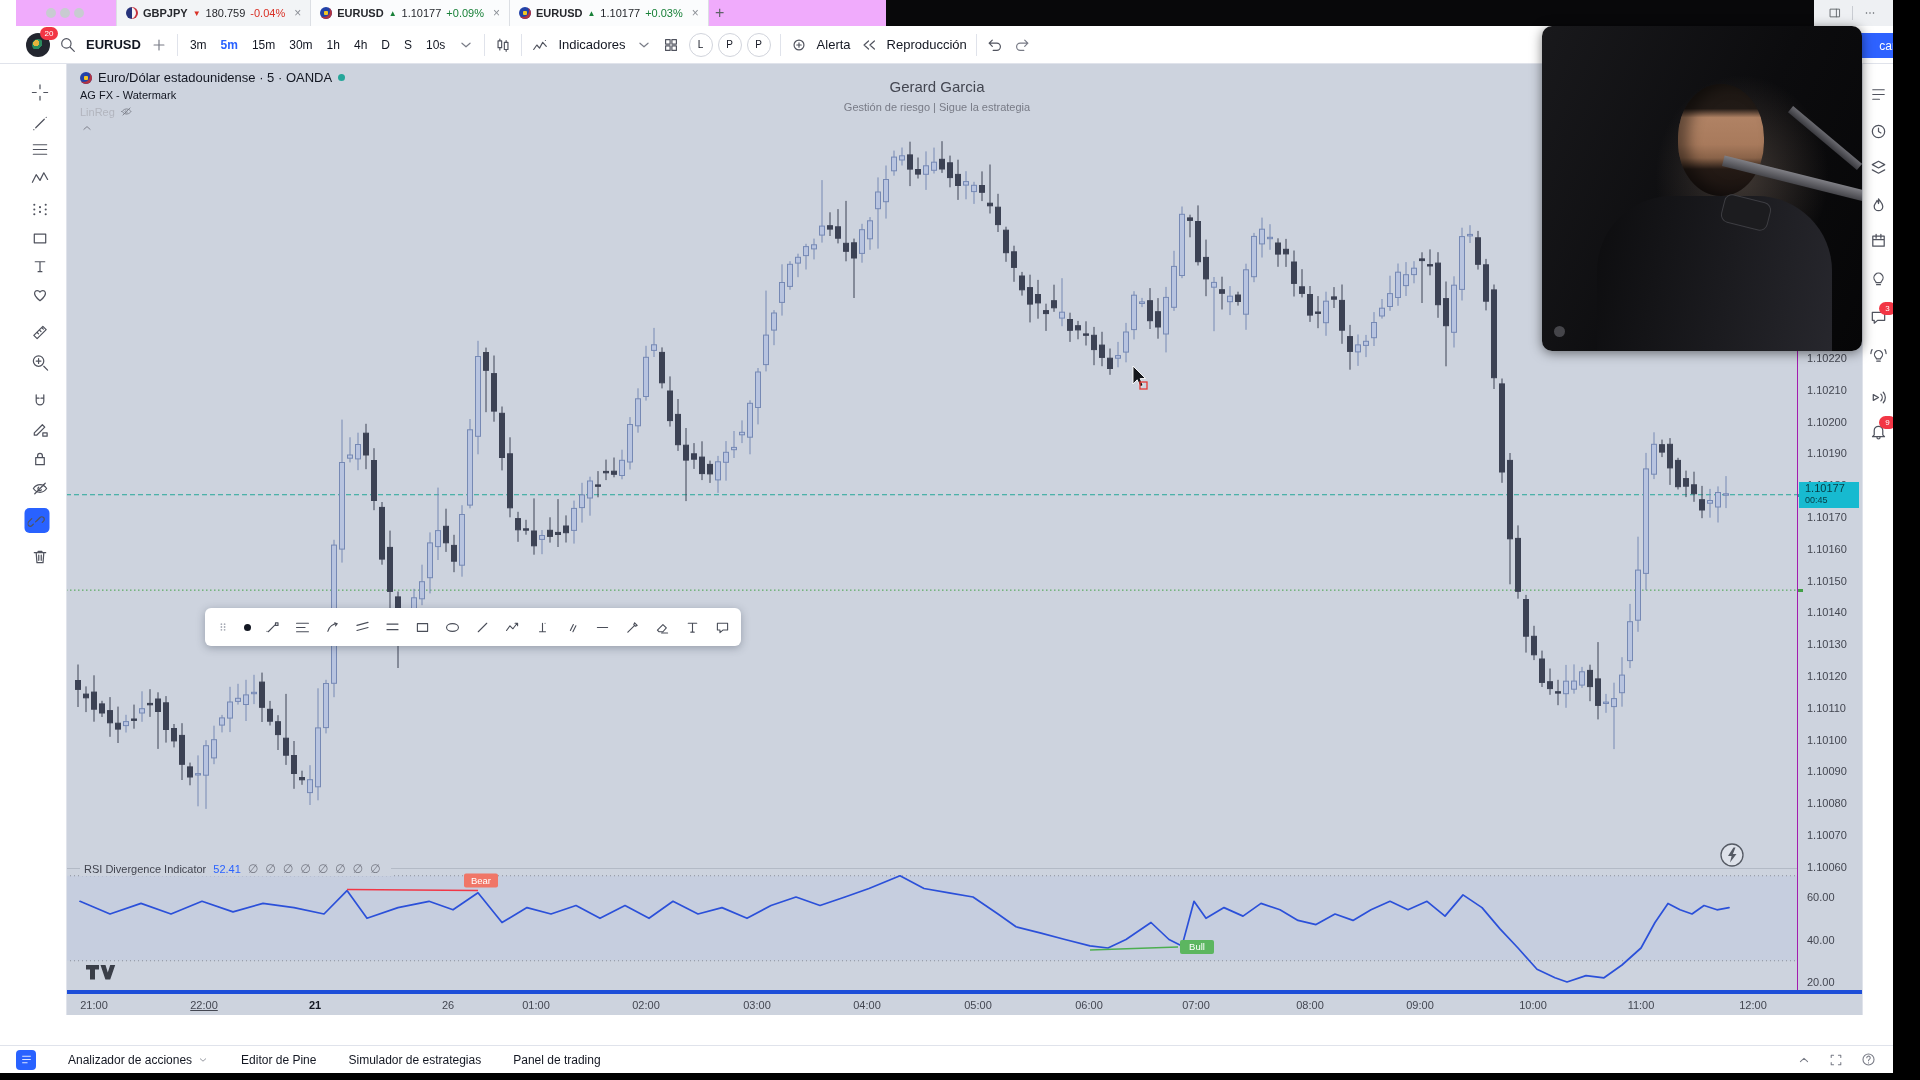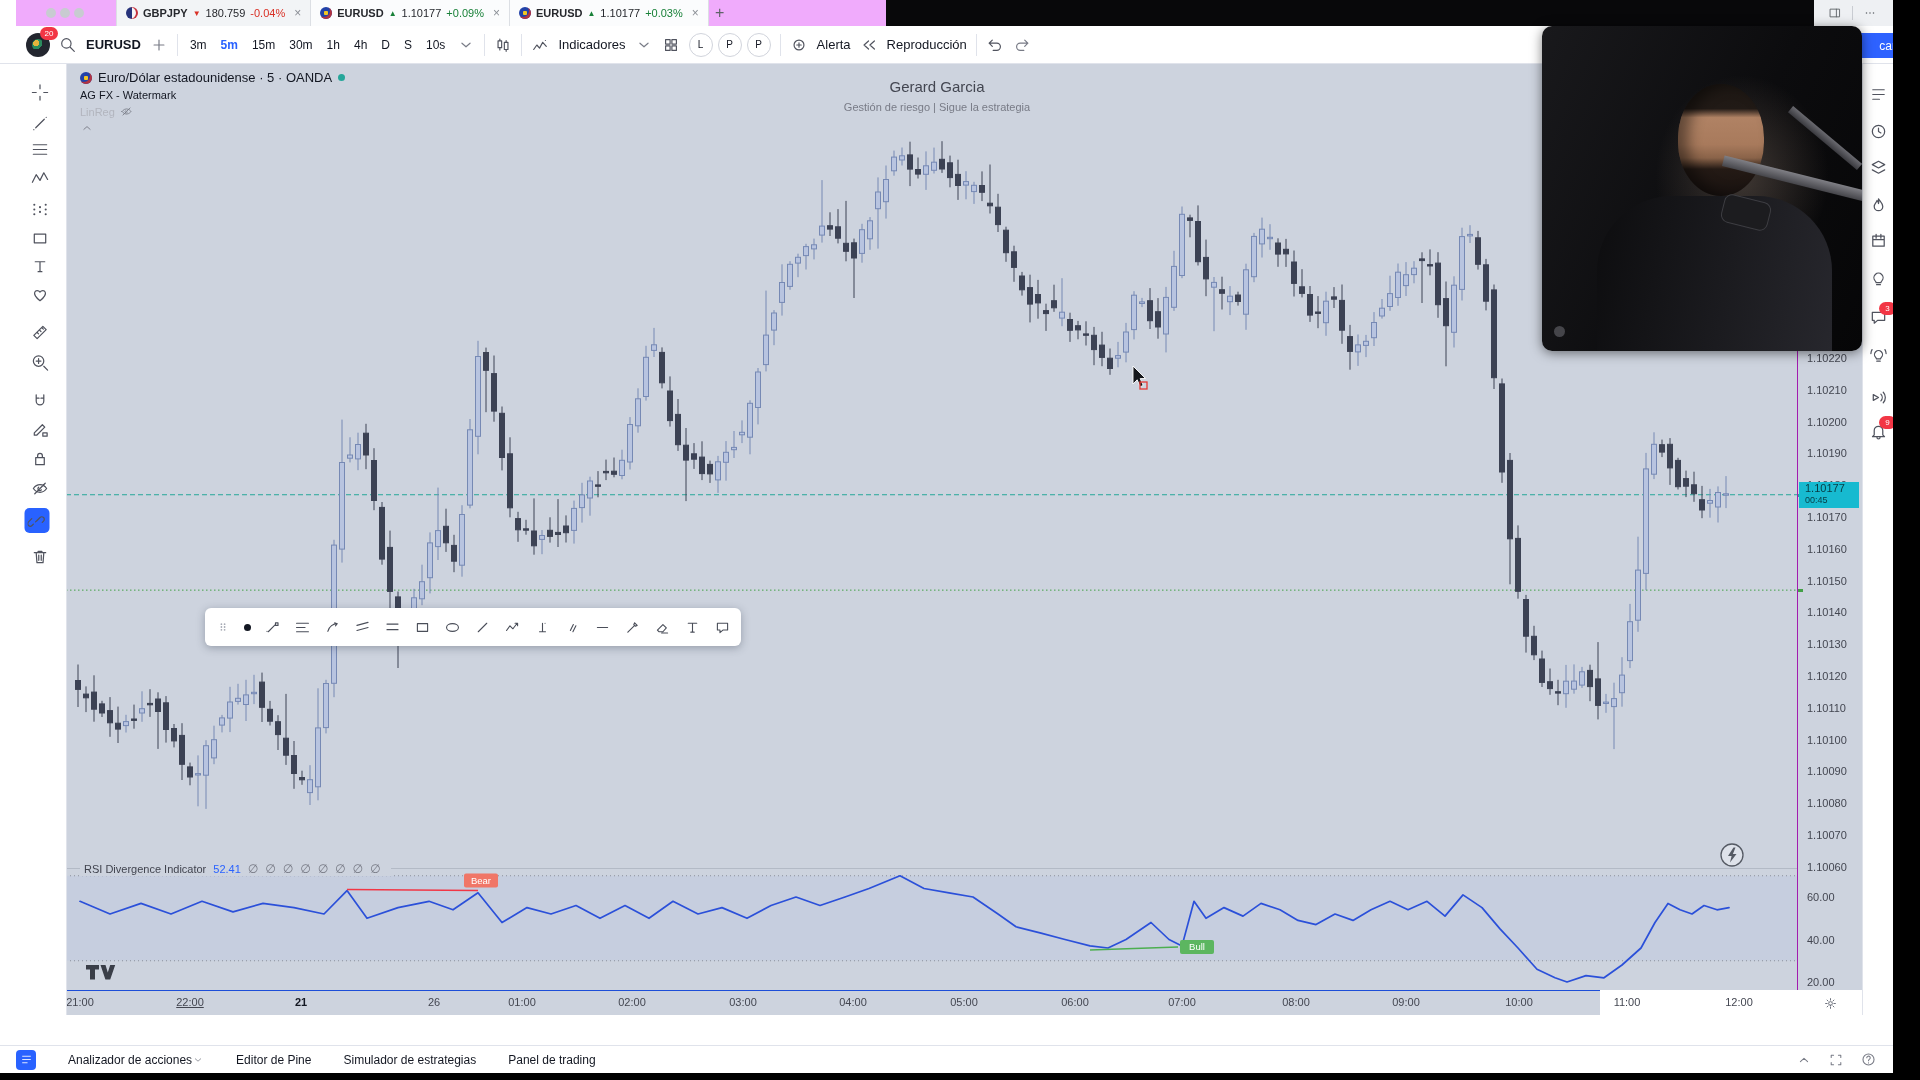--- a/index.html
+++ b/index.html
@@ -50,21 +50,21 @@
   
   #chart-bg{position:absolute;left:66px;top:64px;width:1731px;height:926px;background:#cdd3de;z-index:1;}
   #price-axis{position:absolute;left:1797px;top:64px;width:65px;height:926px;background:#cdd3de;border-left:1px solid #a21caf;z-index:4;}
   .pxlabel{position:absolute;left:9px;font-size:11px;color:#434651;}
   #cur-price{position:absolute;left:1px;width:60px;height:26px;background:#17bad0;color:#083b43;
     text-align:left;padding-left:6px;box-sizing:border-box;z-index:5;}
   #cur-price .p1{font-size:11px;line-height:13px;}
   #cur-price .p2{font-size:9px;line-height:10px;}
   .axistick{position:absolute;left:0;width:5px;height:3px;}
   #pane-sep{position:absolute;left:66px;top:868px;width:1796px;height:1px;background:#b3bac6;z-index:3;}
-  #time-axis{position:absolute;left:52px;top:990px;width:1548px;height:25px;background:#cdd3de;border-top:1px solid #1d4ed8;z-index:4;box-sizing:border-box;}
+  #time-axis{position:absolute;left:66px;top:990px;width:1796px;height:25px;background:#cdd3de;border-top:4px solid #1d4ed8;z-index:4;box-sizing:border-box;}
   .tlabel{position:absolute;top:5px;font-size:11px;color:#434651;transform:translateX(-50%);white-space:nowrap;}
   .tlabel.bold{font-weight:bold;color:#131722;}
   #chart-svg{position:absolute;left:66px;top:64px;z-index:2;}
   
   #legend{position:absolute;left:80px;top:70px;z-index:5;}
   #legend .row1{display:flex;align-items:center;gap:6px;font-size:13px;color:#131722;font-weight:500;white-space:nowrap;}
   .greendot{width:7px;height:7px;border-radius:50%;background:#26a69a;}
   #legend .row2{font-size:11px;color:#131722;margin-top:4px;}
   #legend .row3{display:flex;align-items:center;gap:5px;font-size:11px;color:#b2b5be;margin-top:4px;}
   #legend .collapse{margin-top:3px;color:#787b86;}
@@ -81,21 +81,21 @@
   #float-toolbar{position:absolute;left:205px;top:608px;height:38px;background:#fff;border-radius:6px;
     box-shadow:0 2px 8px rgba(45,54,72,.35);display:flex;align-items:center;gap:13px;padding:0 10px;z-index:7;}
   .fdot{width:7px;height:7px;border-radius:50%;background:#131722;}
   
   #range-bar{position:absolute;left:0;top:1015px;width:1893px;height:30px;background:#fff;border-top:1px solid #d7dbe2;
     display:flex;align-items:center;gap:17px;padding-left:88px;box-sizing:border-box;z-index:6;}
   .rangebtn{font-size:12px;color:#434651;}
   #clock{margin-left:auto;padding-right:41px;font-size:12px;color:#434651;}
   #panel-bar{position:absolute;left:0;top:1045px;width:1893px;height:28px;background:#fff;border-top:1px solid #e0e3eb;
     display:flex;align-items:center;gap:32px;padding-left:16px;box-sizing:border-box;z-index:6;}
-  .ptab{font-size:12px;color:#131722;display:flex;align-items:center;white-space:nowrap;}
+  .ptab{font-size:12px;color:#131722;display:flex;align-items:center;gap:5px;white-space:nowrap;}
   #screener-logo{width:20px;height:20px;border-radius:4px;background:#2962ff;color:#fff;display:flex;
     align-items:center;justify-content:center;}
   #panel-right{margin-left:auto;display:flex;align-items:center;gap:16px;padding-right:16px;color:#787b86;}
   
   #publish-btn{position:absolute;left:1845px;top:33px;width:63px;height:25px;border-radius:13px;background:#2e62ff;
     color:#fff;font-size:12px;display:flex;align-items:center;justify-content:flex-end;padding-right:12px;
     box-sizing:border-box;z-index:55;}
   #webcam{position:absolute;left:1542px;top:26px;width:320px;height:325px;border-radius:10px;overflow:hidden;
     background:linear-gradient(115deg,#19191c 0%,#0c0c0e 55%,#060607 100%);box-shadow:0 2px 12px rgba(0,0,0,.5);z-index:60;}
   #webcam .glow{position:absolute;left:80px;top:10px;width:240px;height:280px;

